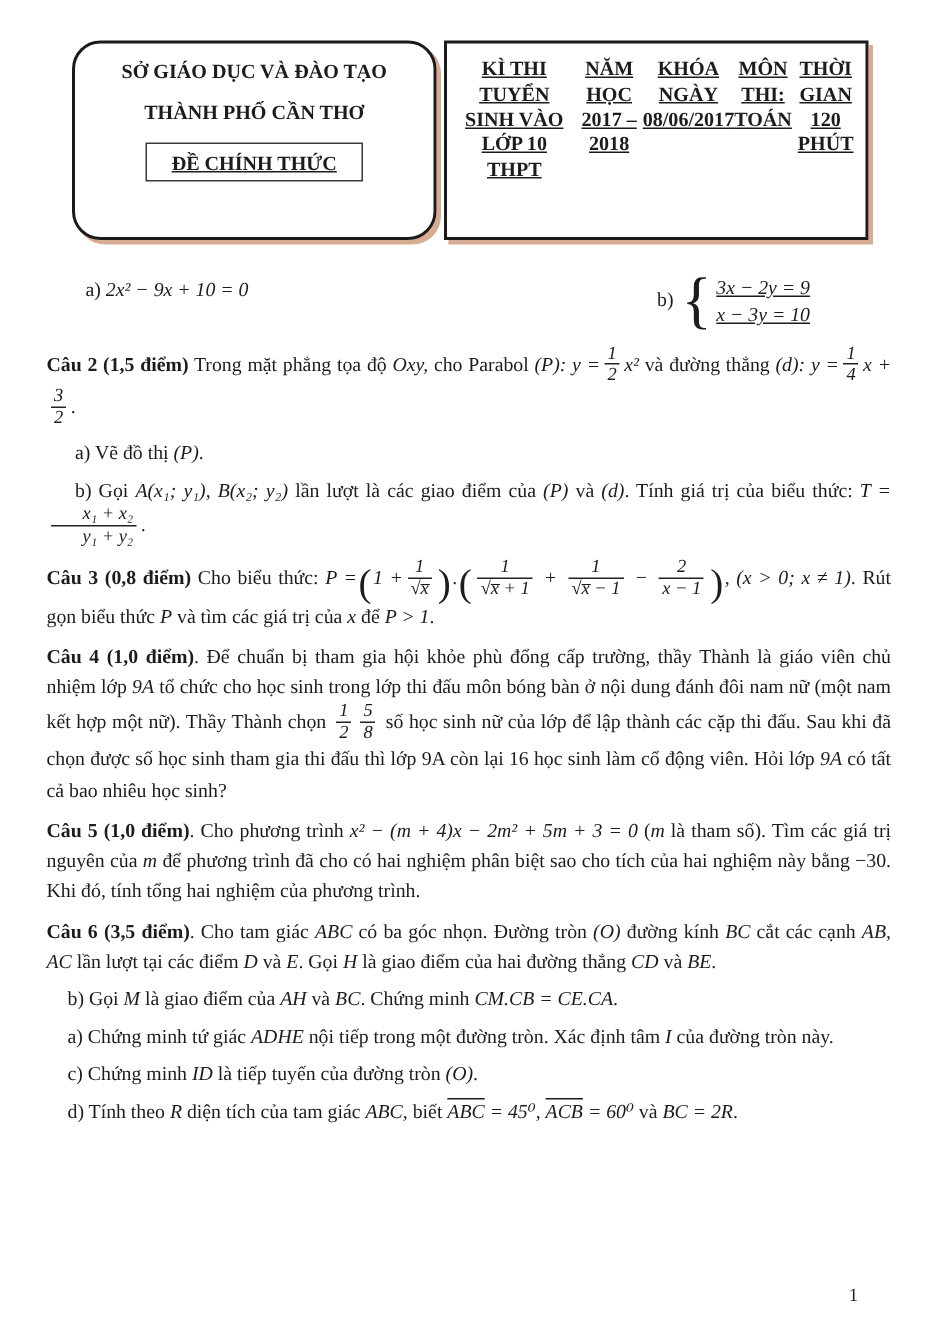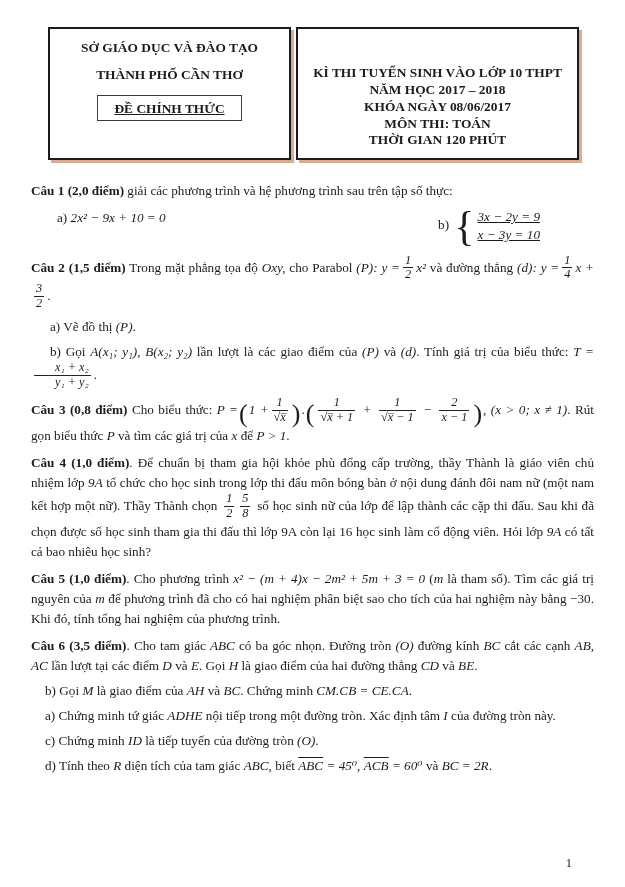--- a/index.html
+++ b/index.html
@@ -10,22 +10,22 @@
     font-family: "Liberation Serif", "DejaVu Serif", serif;
     font-size: 13.2px; line-height: 1.52;
   }
   
   .header { display: flex; gap: 5px; margin-left: 17px; margin-right: 15px; margin-bottom: 21px; }
   .hbox {
     box-sizing: border-box; height: 133px;
     border: 2px solid #1b1b1b; box-shadow: 3px 3px 0 #d8ac92;
     text-align: center; font-weight: bold; font-size: 13.4px;
   }
-  .hbox.left { width: 243px; display: flex; flex-direction: column; align-items: center; padding-top: 12px; }
-  .hbox.right { flex: 1; display: flex; flex-direction: column; justify-content: flex-end; padding: 9px 4px; }
+  .hbox.left { width: 243px; display: flex; flex-direction: column; align-items: center; padding-top: 12px; border-radius: 19px; }
+  .hbox.right { flex: 1; display: flex; flex-direction: row; justify-content: flex-end; padding: 9px 4px; text-decoration: underline; }
   .hbox.left .hline { line-height: 1.0; }
   .hbox.left .hline + .hline { margin-top: 14px; }
   .stamp {
     display: inline-block; border: 1px solid #3a3a3a;
     padding: 6px 16px 5px 16px; margin-top: 13px; line-height: 1; text-decoration: underline;
   }
   .hbox.right .hline { line-height: 1.25; }
   
   p.para { margin: 0 0 7px 0; text-align: justify; }
   p.tight { margin-bottom: 5px; }
@@ -68,21 +68,20 @@
     </div>
     <div class="hbox right">
       <div class="hline">KÌ THI TUYỂN SINH VÀO LỚP 10 THPT</div>
       <div class="hline">NĂM HỌC 2017 – 2018</div>
       <div class="hline">KHÓA NGÀY 08/06/2017</div>
       <div class="hline">MÔN THI: TOÁN</div>
       <div class="hline">THỜI GIAN 120 PHÚT</div>
     </div>
   </div>
 
-  <p class="para tight"><span class="run-b">Câu 1 (2,0 điểm)</span><span class="run-r"> giải các phương trình và hệ phương trình sau trên tập số thực:</span></p>
 
   <div class="eqrow">
     <span class="eqcell"><span class="run-r">a)  </span><span class="run-i">2x² − 9x + 10 = 0</span></span>
     <span class="eqcell"><span class="run-r">b) </span><span class="sys">
           <span class="sys-brace">{</span>
           <span class="sys-lines">
             <span class="sys-line">3x − 2y = 9</span>
             <span class="sys-line">x − 3y = 10</span>
           </span>
         </span></span>

